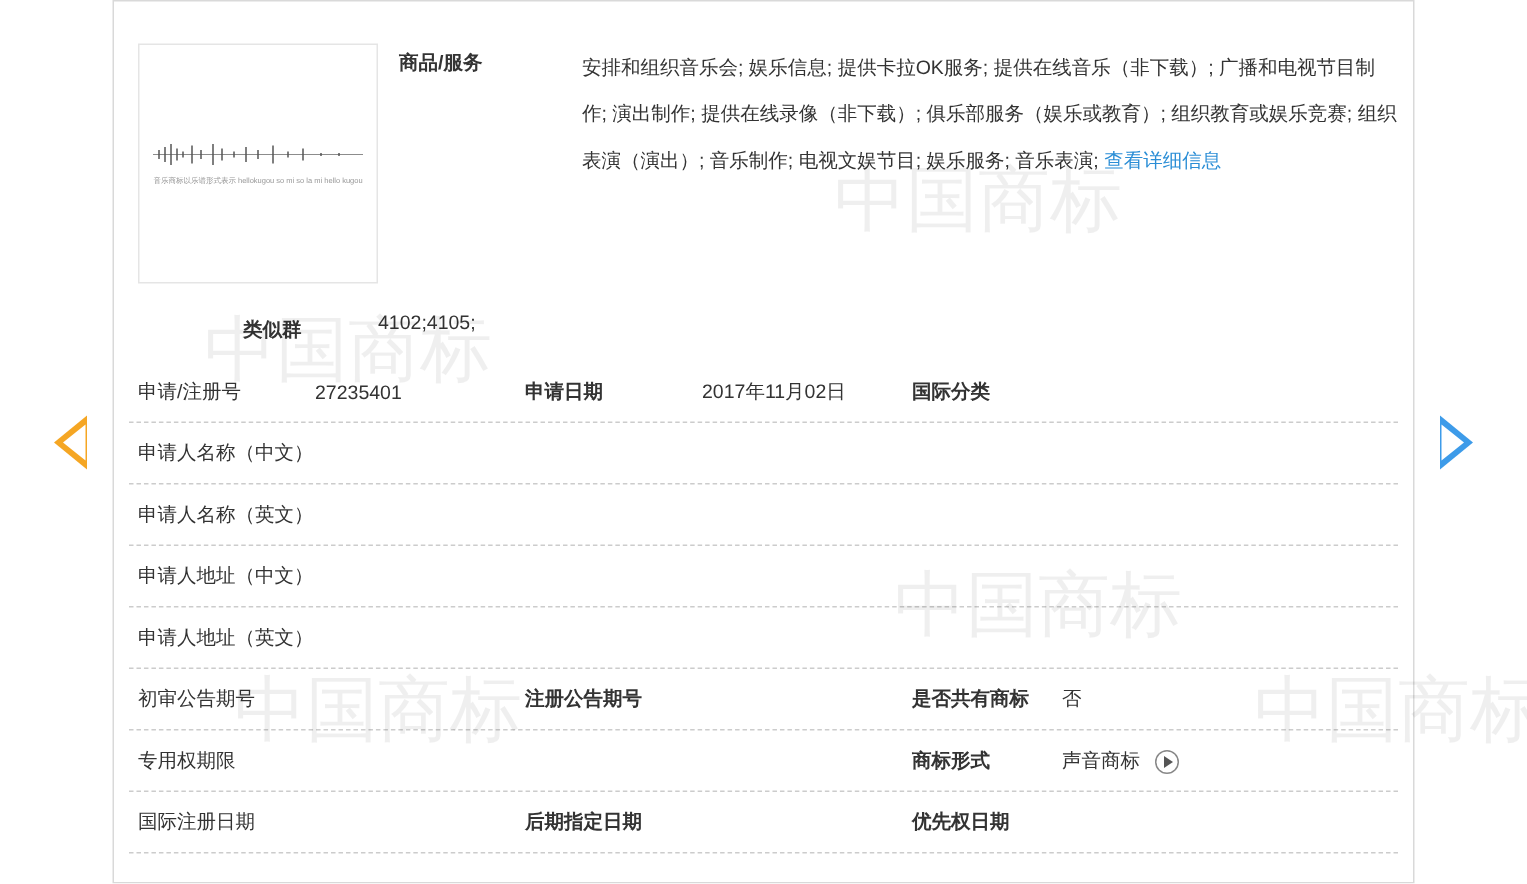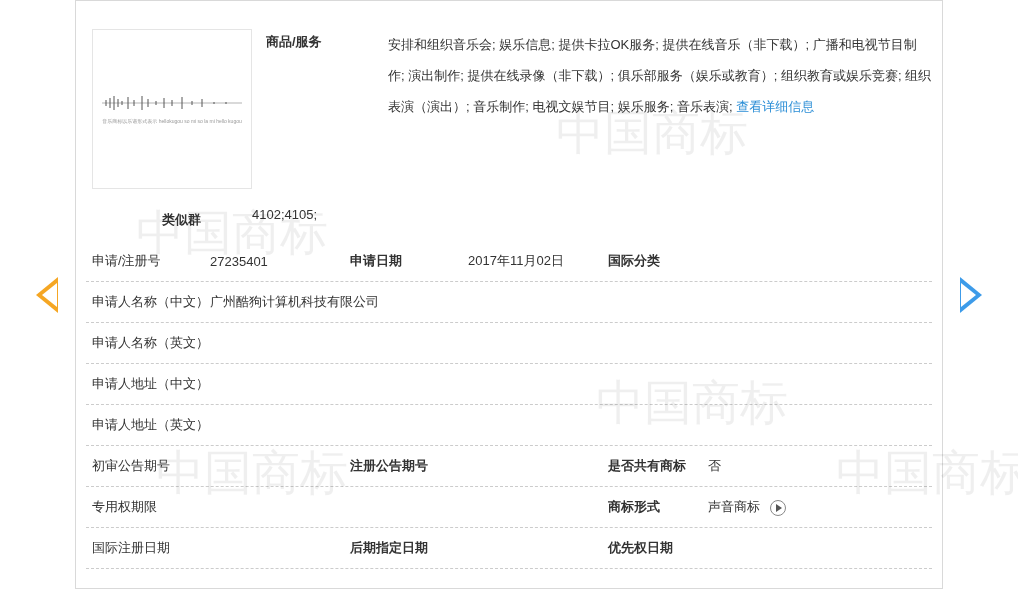--- a/index.html
+++ b/index.html
@@ -220,21 +220,20 @@
     <div class="frow">
       <div class="fcell-label">申请/注册号</div>
       <div class="fcell-pad">27235401</div>
       <div class="fcell-label2">申请日期</div>
       <div class="fcell-pad">2017年11月02日</div>
       <div class="fcell-label3">国际分类</div>
     </div>
 
     <div class="frow">
       <div class="fcell-label">申请人名称（中文）</div>
-      <div class="fcell-val">广州酷狗计算机科技有限公司</div>
     </div>
 
     <div class="frow">
       <div class="fcell-label">申请人名称（英文）</div>
       <div class="fcell-val"></div>
     </div>
 
     <div class="frow">
       <div class="fcell-label">申请人地址（中文）</div>
     </div>

